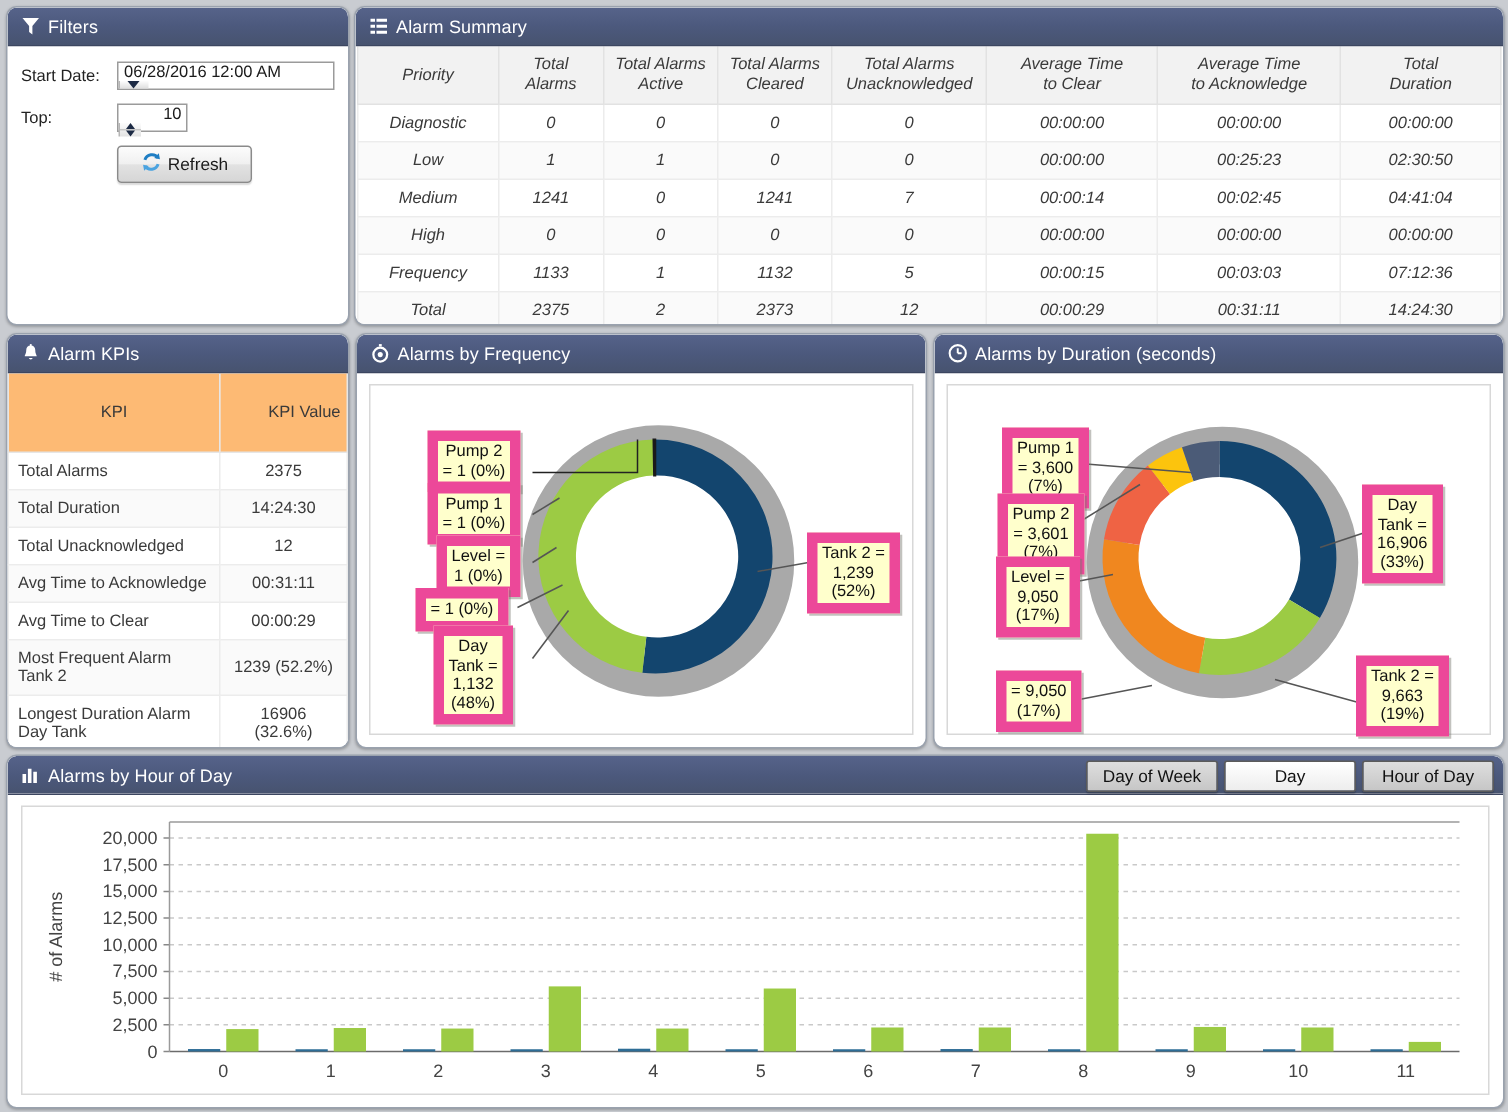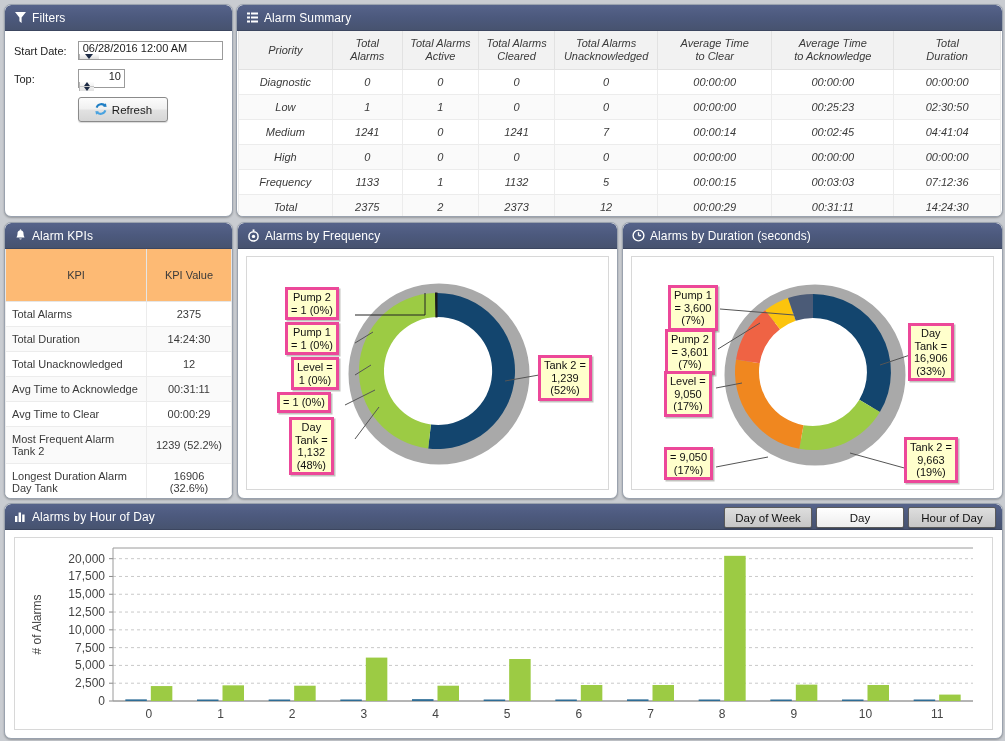--- a/index.html
+++ b/index.html
@@ -107,21 +107,21 @@
   #freq{left:237px;top:222px;width:379px;height:275px;}
   #dur{left:622px;top:222px;width:379px;height:275px;}
   .chartframe{
     position:absolute;left:8px;top:33px;right:8px;bottom:8px;
     border:1px solid #d8d8d8;background:#fff;
   }
   .donutsvg{position:absolute;left:0;top:0;}
   .callout{
     position:absolute;
     background:#ffffcc;
-    border:3px solid #ec4899;
+    border:7px solid #ec4899;
     box-shadow:1.5px 1.5px 0 rgba(120,120,110,.45);
     font-size:11px;color:#111;line-height:12.5px;
     text-align:center;padding:1px 3px;white-space:pre;
   }
 
   
   #hod{left:4px;top:503px;width:997px;height:234px;}
   .hodhead{position:relative;}
   .togglegroup{position:absolute;right:6px;top:3px;display:flex;gap:4px;justify-content:space-between;}
   .tbtn{
@@ -302,21 +302,21 @@
         <path d="M5.2 9.6a1.35 1.35 0 0 0 2.6 0z" fill="#fff"></path>
       </svg>
     </span>
     <span class="ptitle">Alarm KPIs</span>
   </div>
   <div>
     <table class="kpi">
       <thead>
           <tr id="kpi-head">
             <th>KPI</th>
-            <th style="width: 76px;">KPI Value</th>
+            <th style="width: 76px; text-align: right;">KPI Value</th>
           </tr>
         </thead>
       <tbody id="kpi-body">
           <tr>
             <td class="k">Total Alarms</td>
             <td class="v">2375</td>
           </tr>
           <tr>
             <td class="k">Total Duration</td>
             <td class="v">14:24:30</td>

